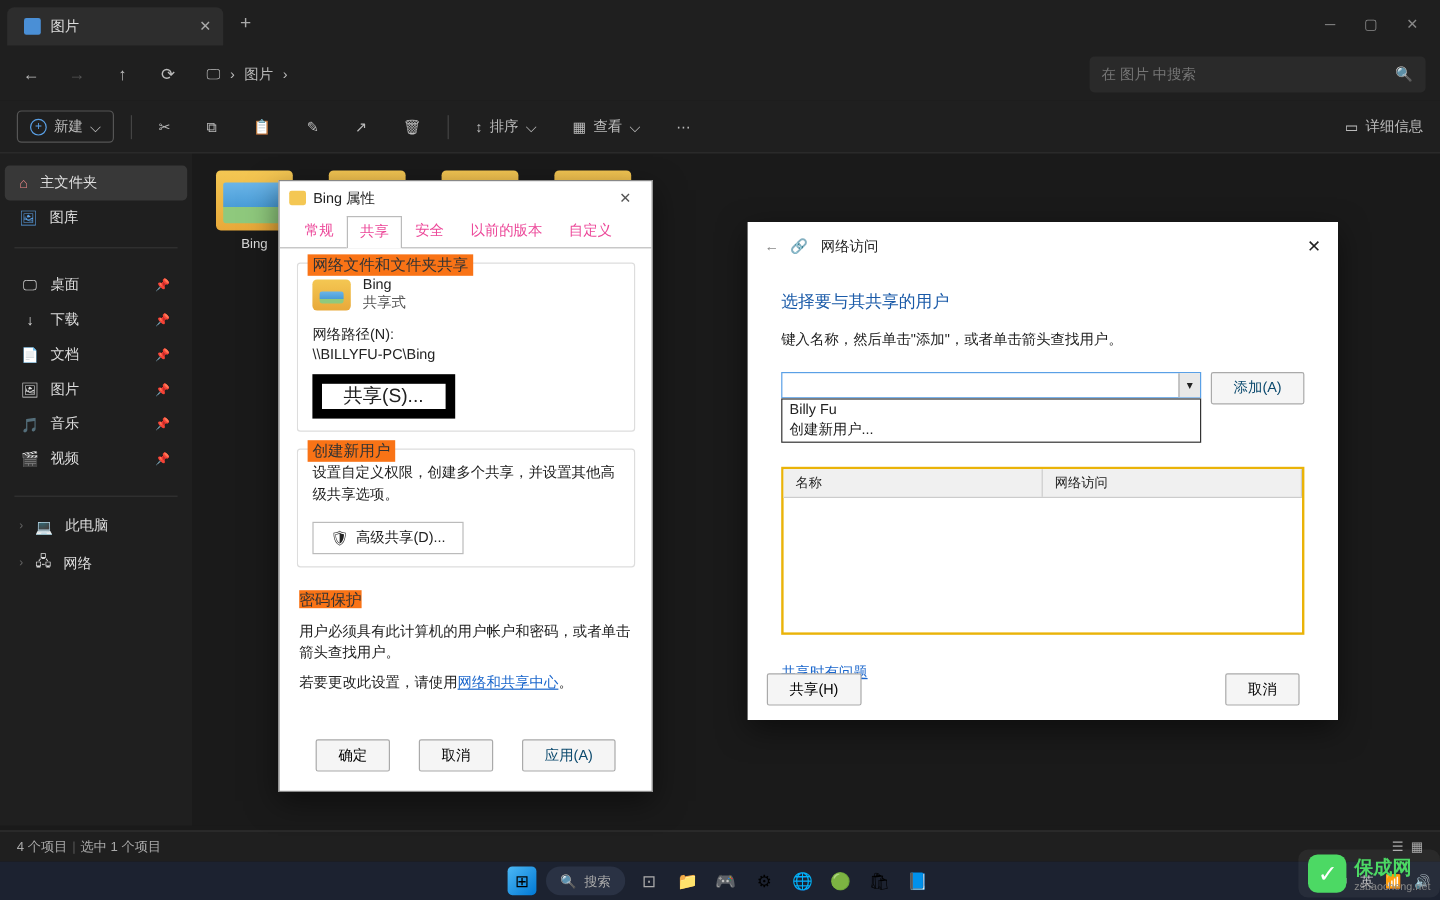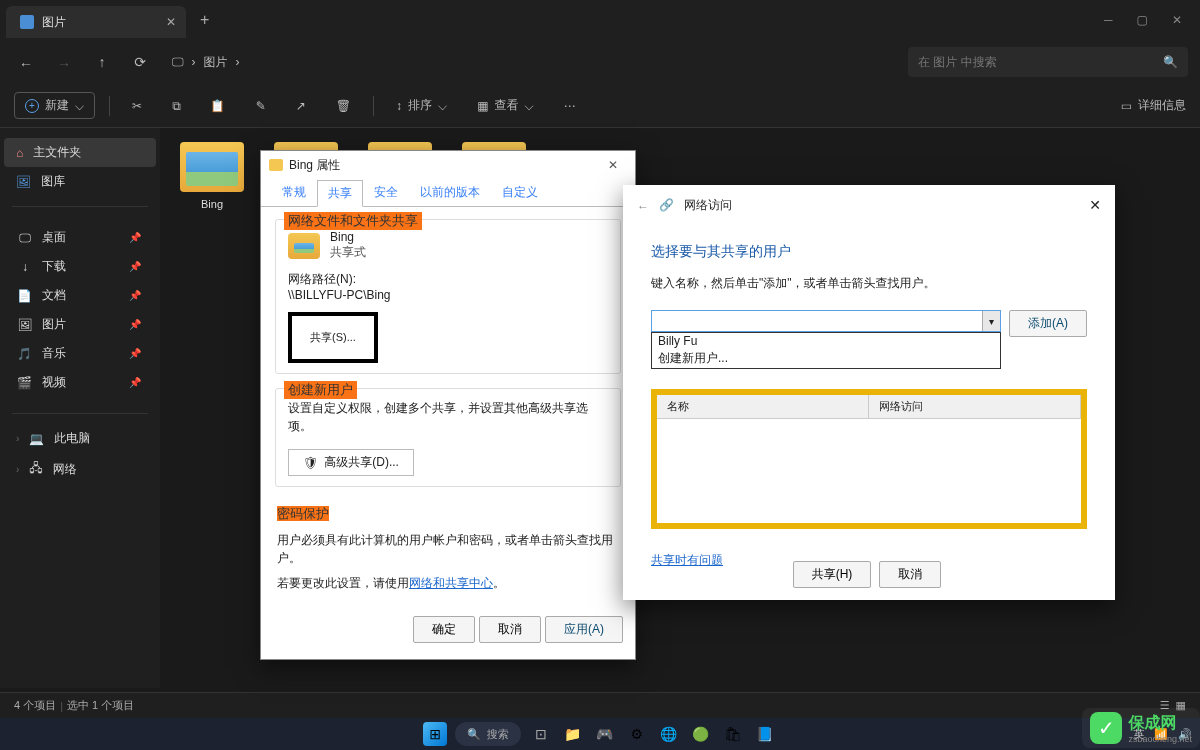--- a/index.html
+++ b/index.html
@@ -35,54 +35,54 @@
 .folder-icon.bing::after{content:"";position:absolute;left:6px;right:6px;top:10px;bottom:6px;background:linear-gradient(#6bb5e8,#4a9dd8 60%,#8fc97d 60%);border-radius:2px}
 .folder-name{font-size:11px}
 .statusbar{position:absolute;bottom:32px;left:0;right:0;height:26px;background:#1f1f1f;color:#aaa;display:flex;align-items:center;padding:0 14px;gap:4px;font-size:11px;border-top:1px solid #333}
 .view-btns{margin-left:auto;display:flex;gap:6px}
 .taskbar{position:absolute;bottom:0;left:0;right:0;height:32px;background:#1c2230;display:flex;align-items:center;justify-content:center;gap:8px}
 .taskbar-icon{width:24px;height:24px;border-radius:4px;cursor:pointer;display:flex;align-items:center;justify-content:center;font-size:14px}
 .start{background:linear-gradient(135deg,#4cb8f5,#0078d4)}
 .task-search{display:flex;align-items:center;gap:6px;background:#2a3244;border-radius:12px;padding:3px 12px;color:#aaa;font-size:11px;height:24px}
 .tray{position:absolute;right:8px;display:flex;align-items:center;gap:10px;color:#ccc;font-size:11px}
 
-.dialog{position:absolute;left:260px;top:150px;width:376px;height:510px;background:#fff;border:1px solid #888;box-shadow:0 8px 24px rgba(0,0,0,.5);font-size:12px;color:#222}
+.dialog{position:absolute;left:232px;top:150px;width:312px;height:510px;background:#fff;border:1px solid #888;box-shadow:0 8px 24px rgba(0,0,0,.5);font-size:12px;color:#222}
 .dlg-title{height:28px;display:flex;align-items:center;padding:0 8px;gap:6px}
 .dlg-title-icon{width:14px;height:12px;background:#f4c753;border-radius:2px}
 .dlg-close{margin-left:auto;width:28px;height:20px;display:flex;align-items:center;justify-content:center;cursor:pointer;color:#555}
 .tabs{display:flex;padding:0 10px}
-.dlg-tab{padding:4px 10px;cursor:pointer;color:#3b82f6;border:1px solid transparent}
+.dlg-tab{padding:4px 10px;cursor:pointer;color:#ec4899;border:1px solid transparent}
 .dlg-tab.active{border:1px solid #bbb;border-bottom:1px solid #fff;background:#fff;position:relative;top:1px}
 .dlg-body{border-top:1px solid #bbb;padding:12px 14px;height:400px;overflow:auto}
 .section{border:1px solid #ddd;border-radius:3px;padding:10px 12px;margin-bottom:14px;position:relative}
 .section-title{position:absolute;top:-8px;left:8px;background:#f97316;padding:0 4px;font-size:13px;color:#333}
 .bing-row{display:flex;align-items:center;gap:10px;margin-bottom:10px}
 .bing-row .folder-icon{width:32px;height:26px;margin:0}
-.share-btn{display:inline-block;border:4px solid #000000;padding:14px 18px;cursor:pointer;font-size:11px}
+.share-btn{display:inline-block;border:8px solid #000000;padding:0 18px;cursor:pointer;font-size:16px}
 .adv-btn{display:inline-flex;align-items:center;gap:6px;border:1px solid #bbb;padding:4px 14px;cursor:pointer}
 .link{color:#1a66cc;text-decoration:underline;cursor:pointer}
-.dlg-buttons{display:flex;justify-content:flex-end;gap:4px;padding:10px 12px}
+.dlg-buttons{display:flex;justify-content:center;gap:24px;padding:10px 12px}
 .btn{border:1px solid #aaa;background:#f5f5f5;padding:4px 18px;cursor:pointer;font-size:12px;border-radius:2px}
 .btn:disabled{color:#0c4a6e}
 
 .dialog2{position:absolute;left:623px;top:185px;width:492px;height:415px;background:#fff;box-shadow:0 8px 24px rgba(0,0,0,.5);font-size:12px;color:#222}
 .dlg2-head{height:40px;display:flex;align-items:center;padding:0 14px;gap:10px}
 .dlg2-close{margin-left:auto;cursor:pointer;font-size:14px}
 .dlg2-body{padding:18px 28px}
 .dlg2-body h3{font-size:14px;font-weight:normal;color:#1a5aa8;margin-bottom:14px}
 .combo-row{display:flex;gap:8px;margin-top:18px}
 .combo{flex:1;position:relative}
 .combo input{width:100%;height:22px;border:1px solid #5aa0e6;padding:0 20px 0 4px;outline:none;font-size:12px}
 .combo-arrow{position:absolute;right:1px;top:1px;width:18px;height:20px;background:#e8e8e8;border-left:1px solid #aaa;display:flex;align-items:center;justify-content:center;cursor:pointer;font-size:10px}
 .dropdown{position:absolute;top:22px;left:0;right:0;background:#fff;border:1px solid #333;z-index:10}
 .dd-item{padding:1px 6px;cursor:pointer;font-size:12px}
-.listbox{margin-top:10px;border:6px solid #eab308;height:140px}
+.listbox{margin-top:10px;border:2px solid #eab308;height:140px}
 .list-head{display:flex;background:#f0f0f0;border-bottom:1px solid #ccc}
 .list-head div{padding:4px 10px;font-size:11px;flex:1;border-right:1px solid #ccc}
-.dlg2-footer{position:absolute;bottom:0;left:0;right:4px;padding:12px 16px;display:flex;justify-content:center;gap:8px}
+.dlg2-footer{position:absolute;bottom:0;left:0;right:16px;padding:12px 16px;display:flex;justify-content:space-between;gap:8px}
 
 .watermark{position:absolute;right:0;bottom:2px;display:flex;align-items:center;gap:6px;background:rgba(255,255,255,.05);padding:4px 8px;border-radius:8px}
 .wm-icon{width:32px;height:32px;background:#4cd964;border-radius:8px;display:flex;align-items:center;justify-content:center;color:#fff;font-size:20px}
 .wm-text{color:#4cd964;font-size:16px;font-weight:bold}
 .wm-sub{color:#888;font-size:9px;display:block}
 .icon-sm{width:14px;height:14px;display:inline-flex;align-items:center;justify-content:center}
 </style>
 </head>
 <body>
 

